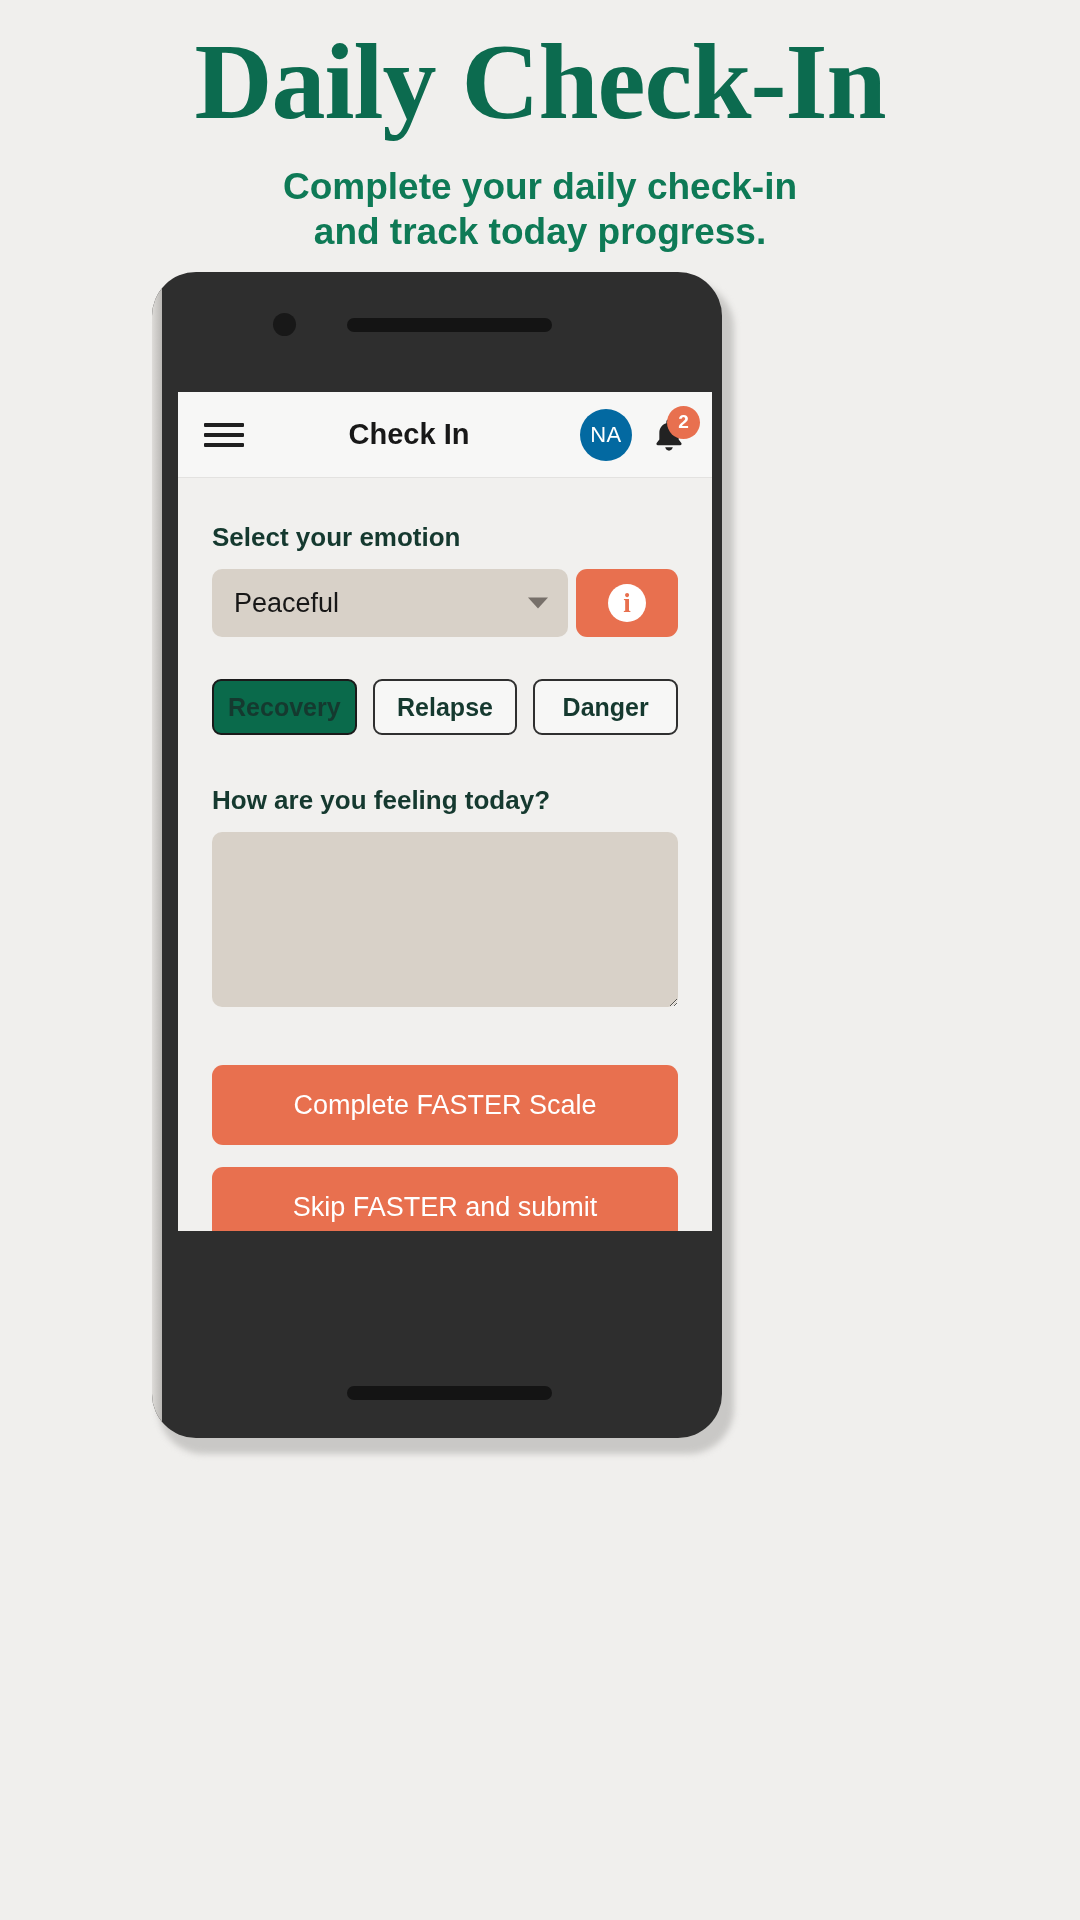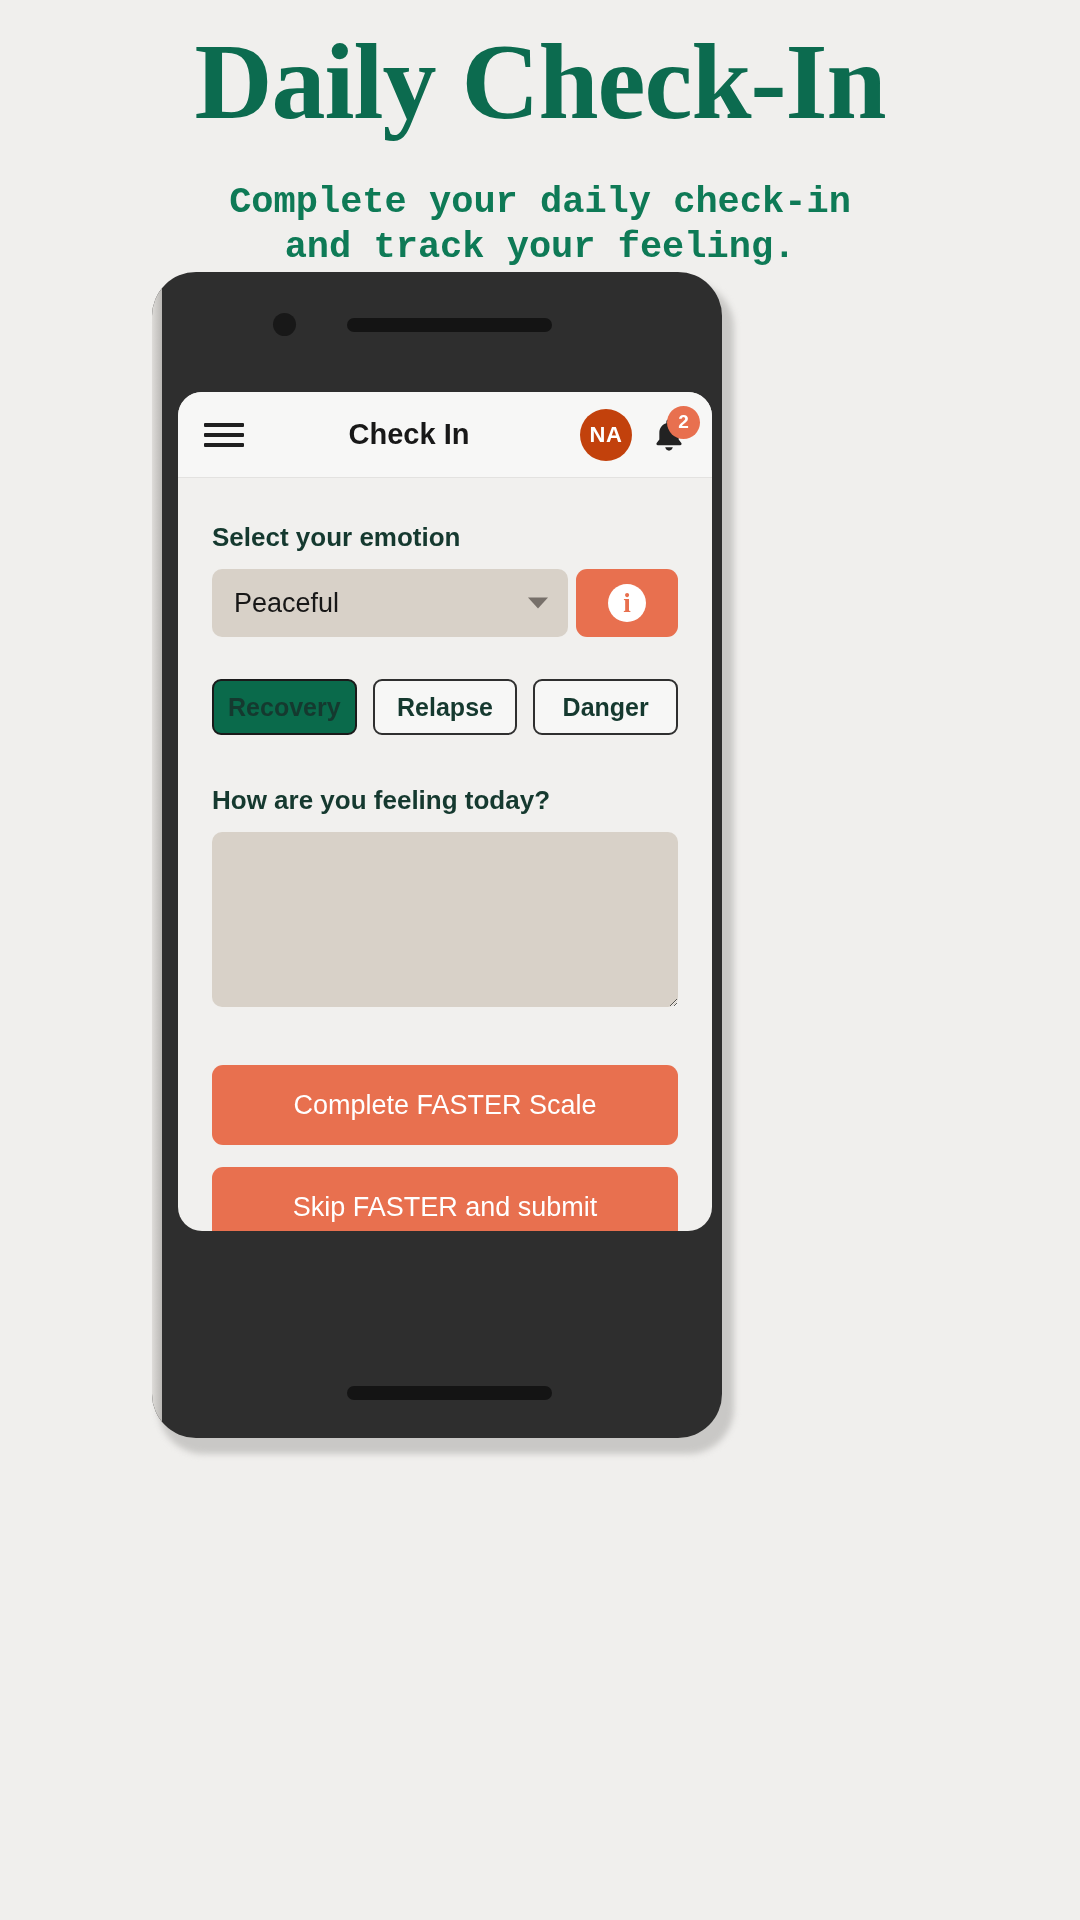--- a/index.html
+++ b/index.html
@@ -28,22 +28,22 @@
   }
   .hero-title {
     font-family: "Liberation Serif", "DejaVu Serif", serif;
     font-weight: bold;
     font-size: 108px;
     line-height: 1.0;
     color: #0c6b4f;
     letter-spacing: -1px;
   }
   .hero-sub {
-    margin-top: 44px;
-    font-family: Liberation Mono, monospace;
+    margin-top: 28px;
+    font-family: Liberation Sans, sans-serif;
     font-weight: bold;
     font-size: 37px;
     line-height: 1.22;
     color: #0e7a56;
   }
   .hero-sub-line { display: block; }
 
   
   .phone-wrap {
     position: absolute;
@@ -104,21 +104,20 @@
 
   
   .screen {
     position: absolute;
     left: 26px;
     top: 120px;
     width: 534px;
     height: 839px;
     background: #f1f0ee;
     overflow: hidden;
-    border-radius: 24px;
   }
 
   .appbar {
     position: relative;
     height: 86px;
     background: #f7f7f6;
     border-bottom: 1px solid #e3e2e0;
     display: flex;
     align-items: center;
     padding: 0 18px 0 26px;
@@ -146,24 +145,24 @@
     margin-left: -6px;
   }
   .appbar-right {
     display: flex;
     align-items: center;
     gap: 12px;
   }
   .avatar {
     width: 52px; height: 52px;
     border-radius: 50%;
-    background: #c2410c;
+    background: #0369a1;
     color: #ffffff;
     font-size: 22px;
-    font-weight: bold;
+    font-weight: normal;
     display: flex;
     align-items: center;
     justify-content: center;
     letter-spacing: 0.5px;
   }
   .bell-wrap {
     position: relative;
     width: 50px; height: 54px;
     display: flex;
     align-items: center;
@@ -299,21 +298,21 @@
 </style>
 </head>
 <body>
 
 <div class="page">
 
   <div class="hero">
     <div class="hero-title">Daily Check-In</div>
     <div class="hero-sub">
       <span class="hero-sub-line">Complete your daily check-in</span>
-      <span class="hero-sub-line">and track your feeling.</span>
+      <span class="hero-sub-line">and track today progress.</span>
     </div>
   </div>
 
   <div class="phone-wrap">
     <div class="phone-shadow"></div>
     <div class="phone-body">
       <div class="camera-dot"></div>
       <div class="speaker"></div>
       <div class="home-bar"></div>
 

